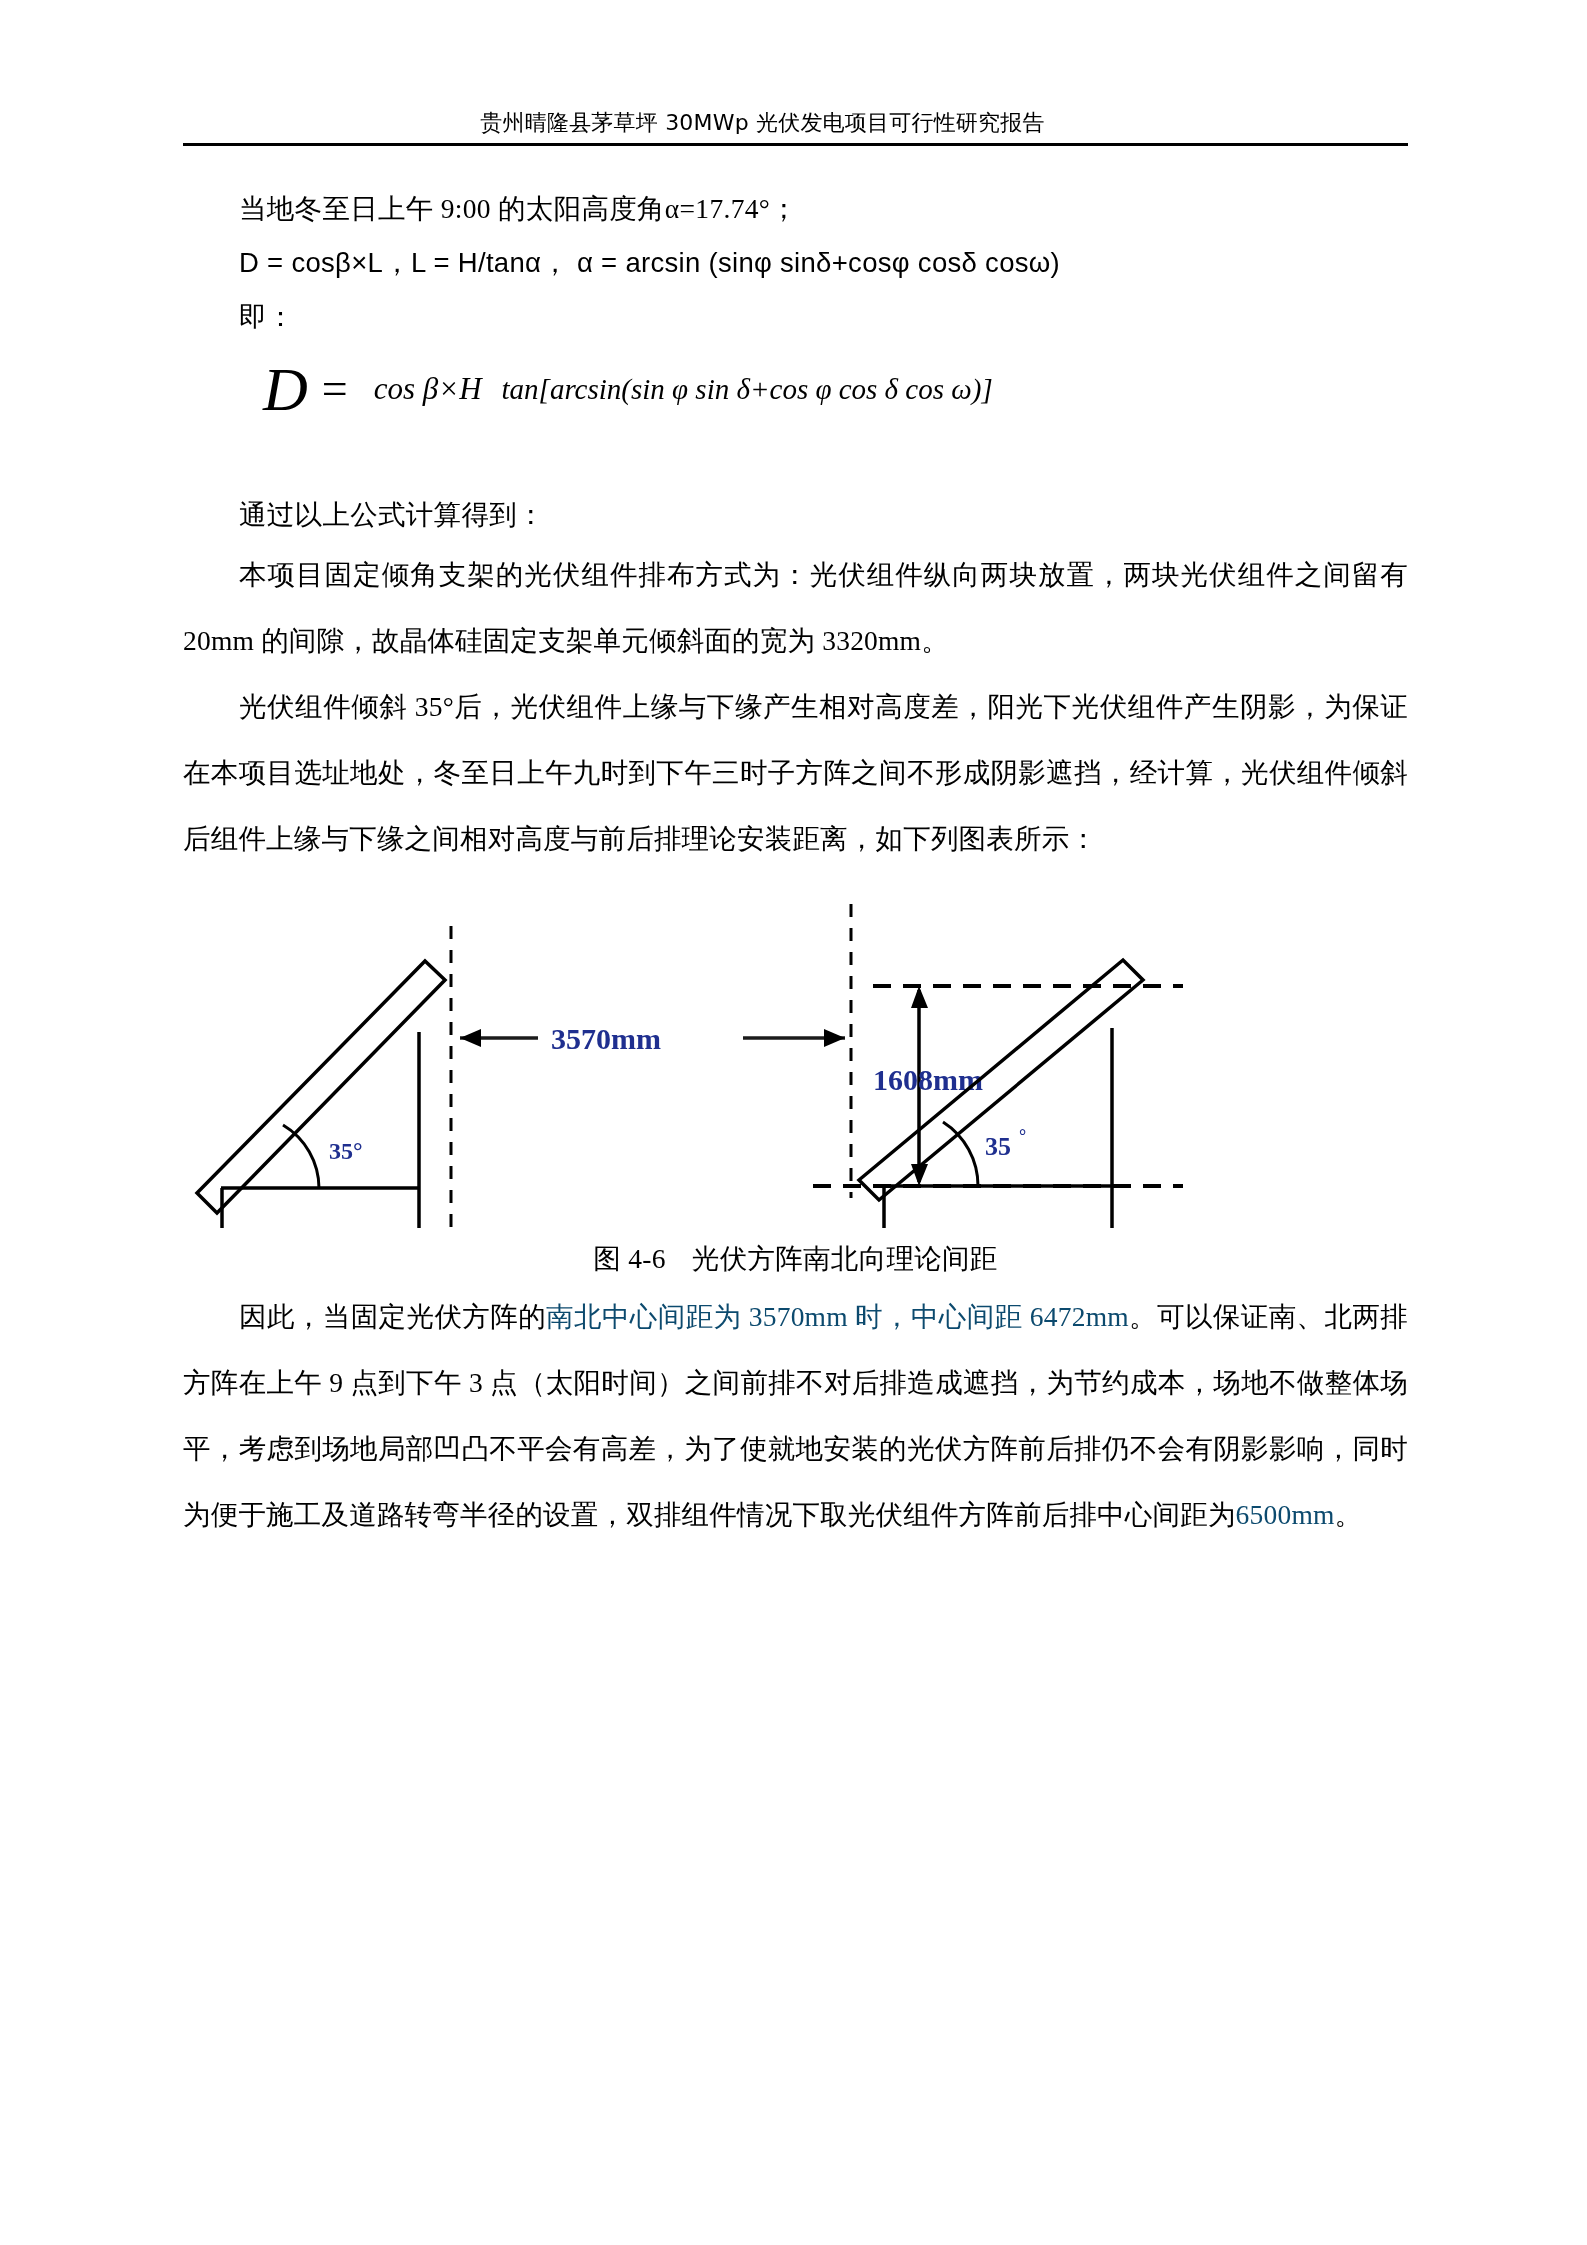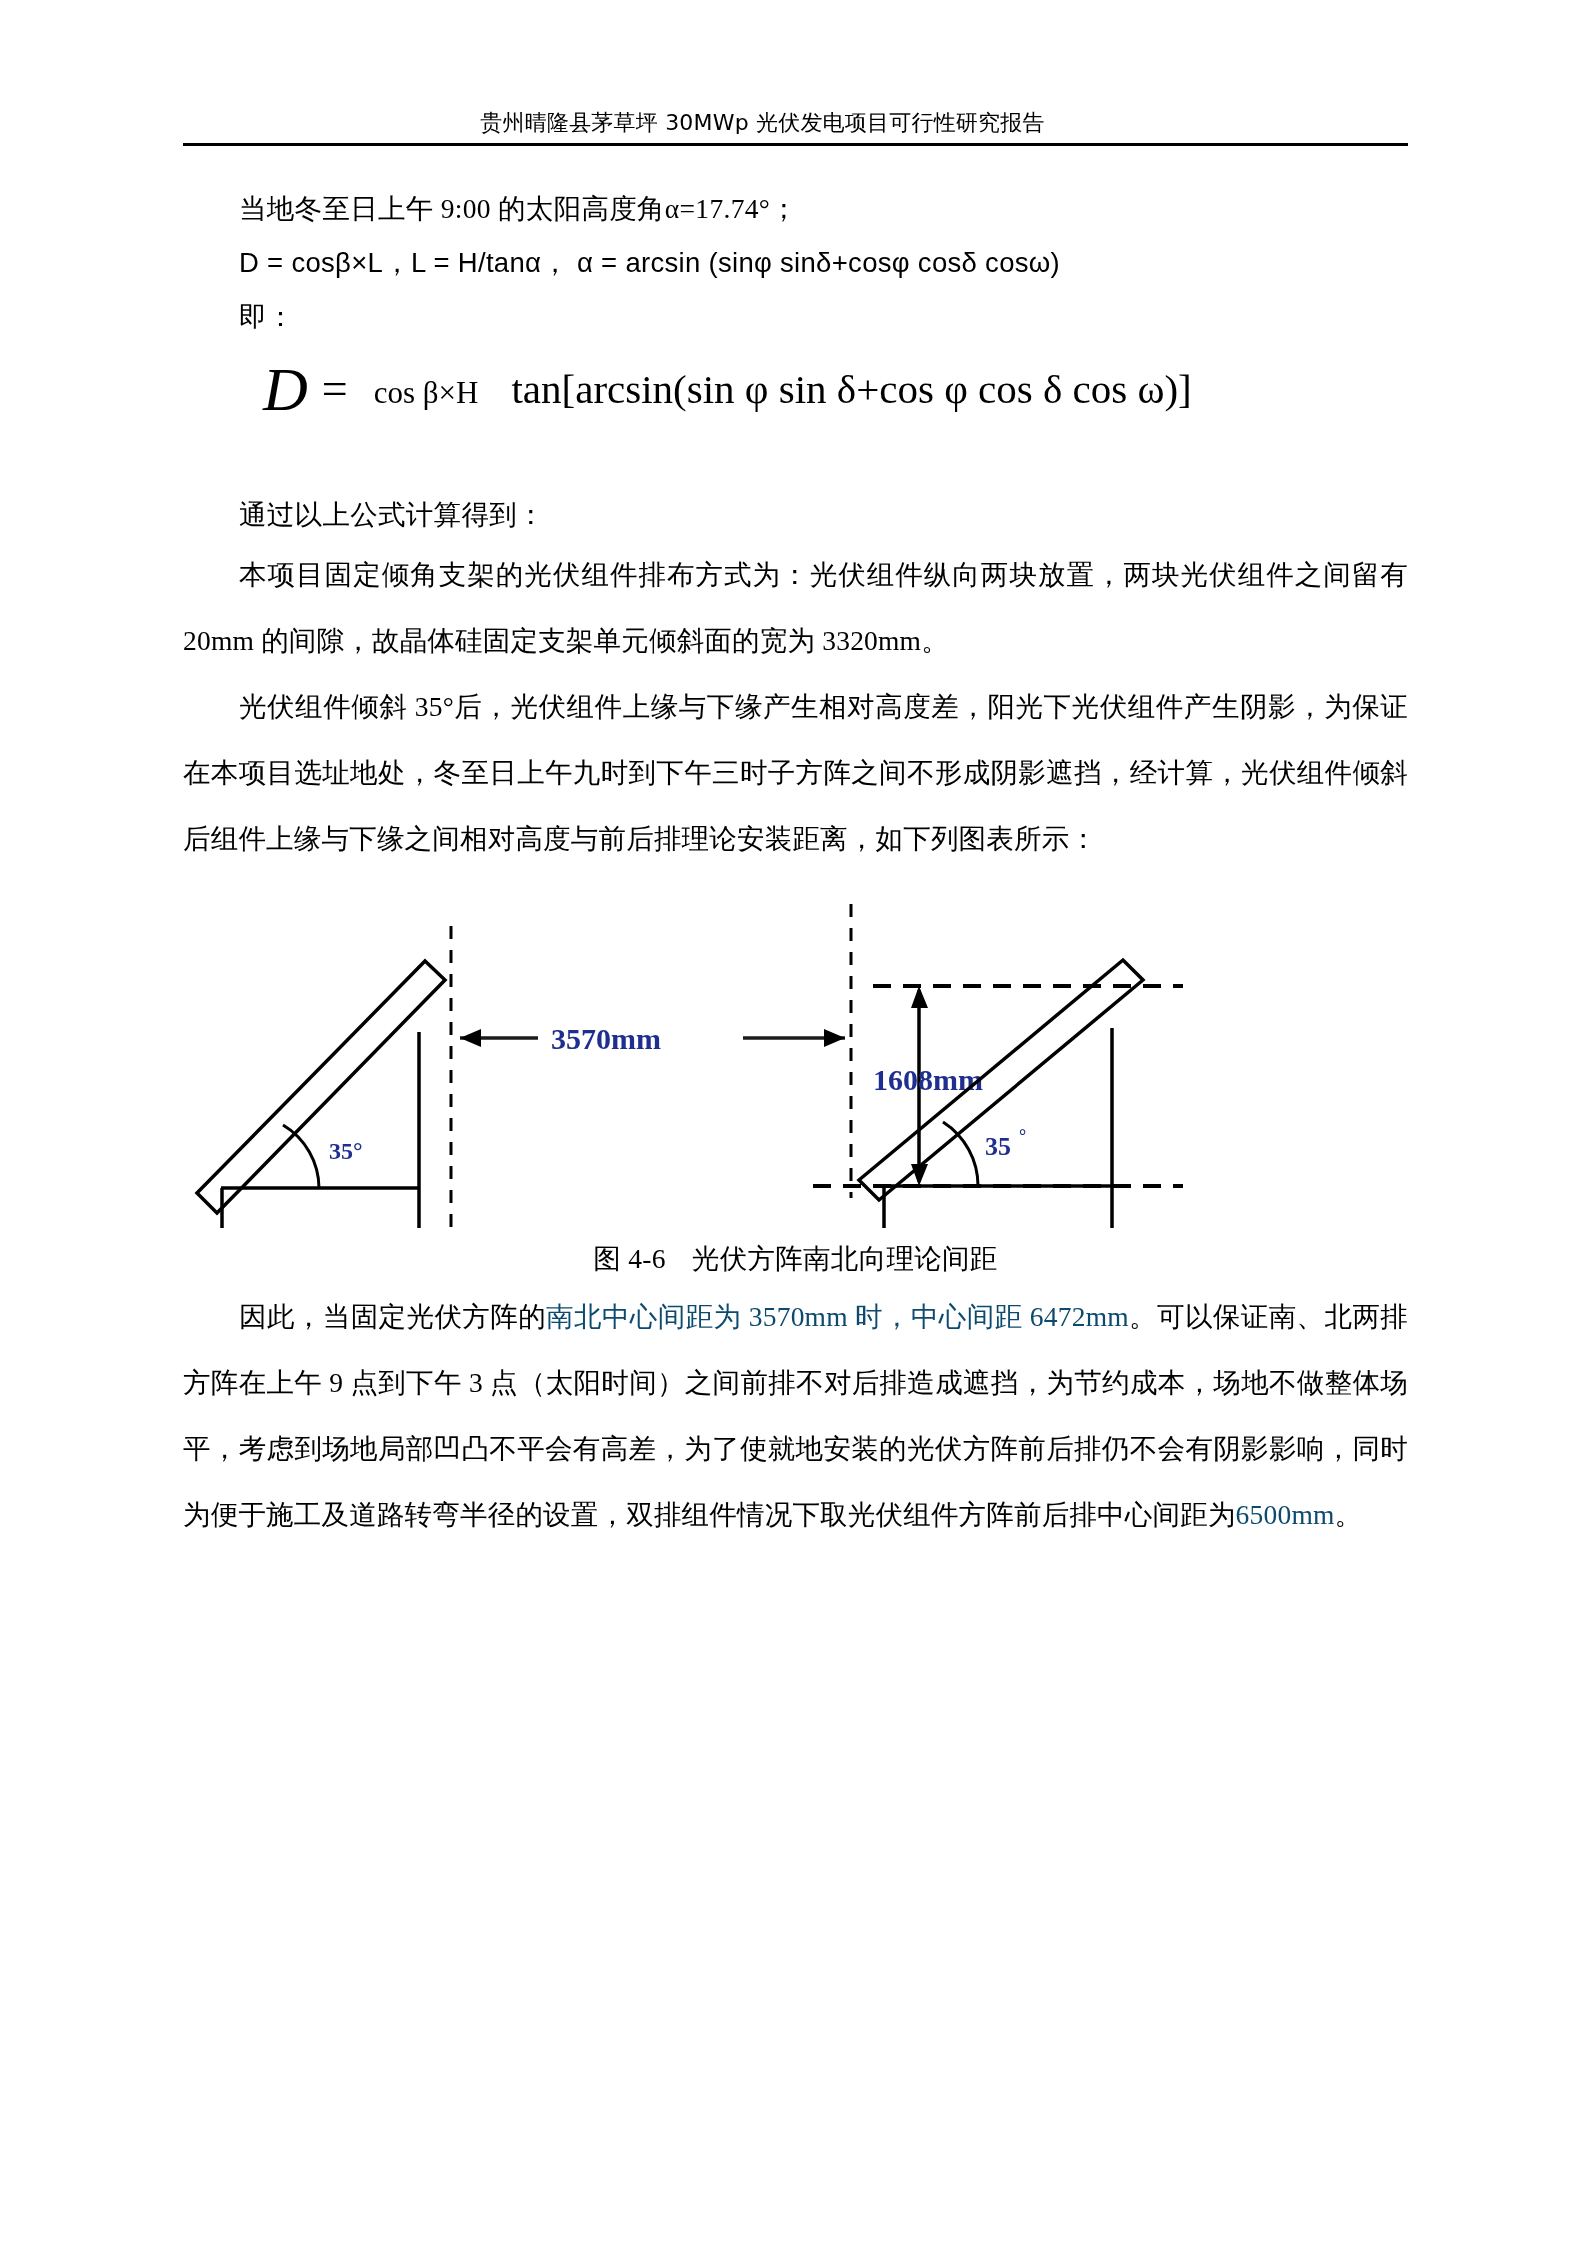--- a/index.html
+++ b/index.html
@@ -124,26 +124,25 @@
     font-size: 31px;
     padding: 0 10px 4px 10px;
     white-space: nowrap;
   }
   .frac .bar {
     border-top: 3px solid #000;
     height: 0;
     width: 100%;
   }
   .frac .den {
-    font-size: 41px;
+    font-size: 29px;
     padding: 4px 6px 0 6px;
     white-space: nowrap;
-    margin-left: 13px;
-  }
-  .it { }
+  }
+  .it { font-style: italic; }
 
   
   .figure-wrap {
     margin-top: 26px;
     width: 1225px;
     height: 330px;
     position: relative;
   }
   .fig-caption {
     margin-top: 6px;

